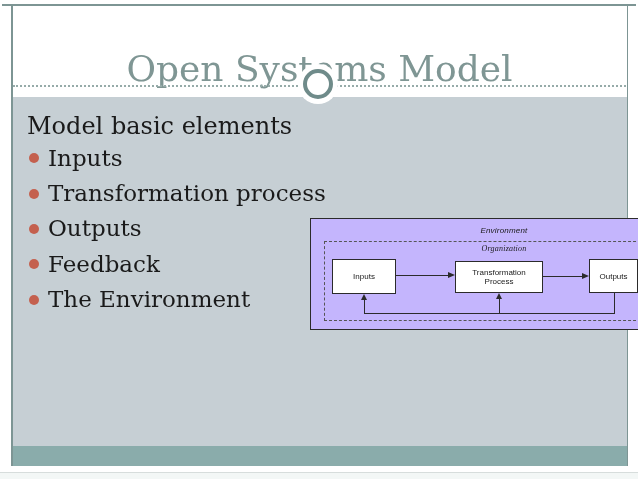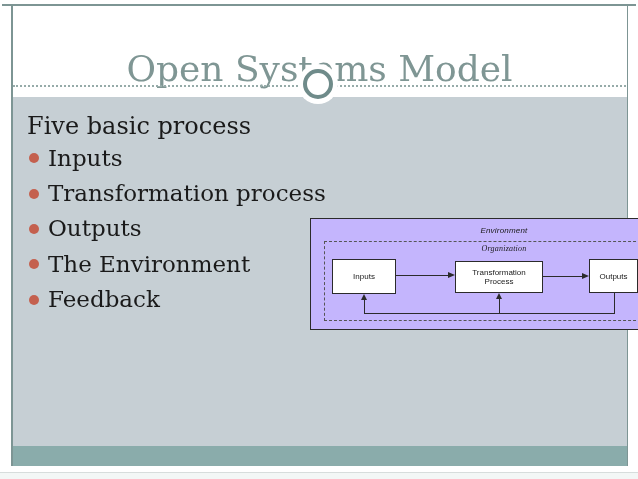--- a/index.html
+++ b/index.html
@@ -105,41 +105,41 @@
   <div class="side-line right"></div>
 
   <div class="title">Open Systems Model</div>
   <div class="dotted-divider"></div>
 
   <div class="content-bg"></div>
   <div class="ring"></div>
   <div class="footer-bar"></div>
   <div class="bottom-strip"></div>
 
-  <div class="heading">Five basic process</div>
+  <div class="heading">Model basic elements</div>
   <ul class="bullet-list">
     <li>
       <span class="bullet-dot"></span>
       <span>Inputs</span>
     </li>
     <li>
       <span class="bullet-dot"></span>
       <span>Transformation process</span>
     </li>
     <li>
       <span class="bullet-dot"></span>
       <span>Outputs</span>
     </li>
     <li>
       <span class="bullet-dot"></span>
-      <span>The Environment</span>
+      <span>Feedback</span>
     </li>
     <li>
       <span class="bullet-dot"></span>
-      <span>Feedback</span>
+      <span>The Environment</span>
     </li>
   </ul>
 
   <div class="diagram">
     <div class="dg-label dg-env">Environment</div>
     <div class="org-box"></div>
     <div class="dg-label dg-org-label">Organization</div>
 
     <div class="dg-box box-inputs">Inputs</div>
     <div class="dg-box box-transform">Transformation Process</div>

